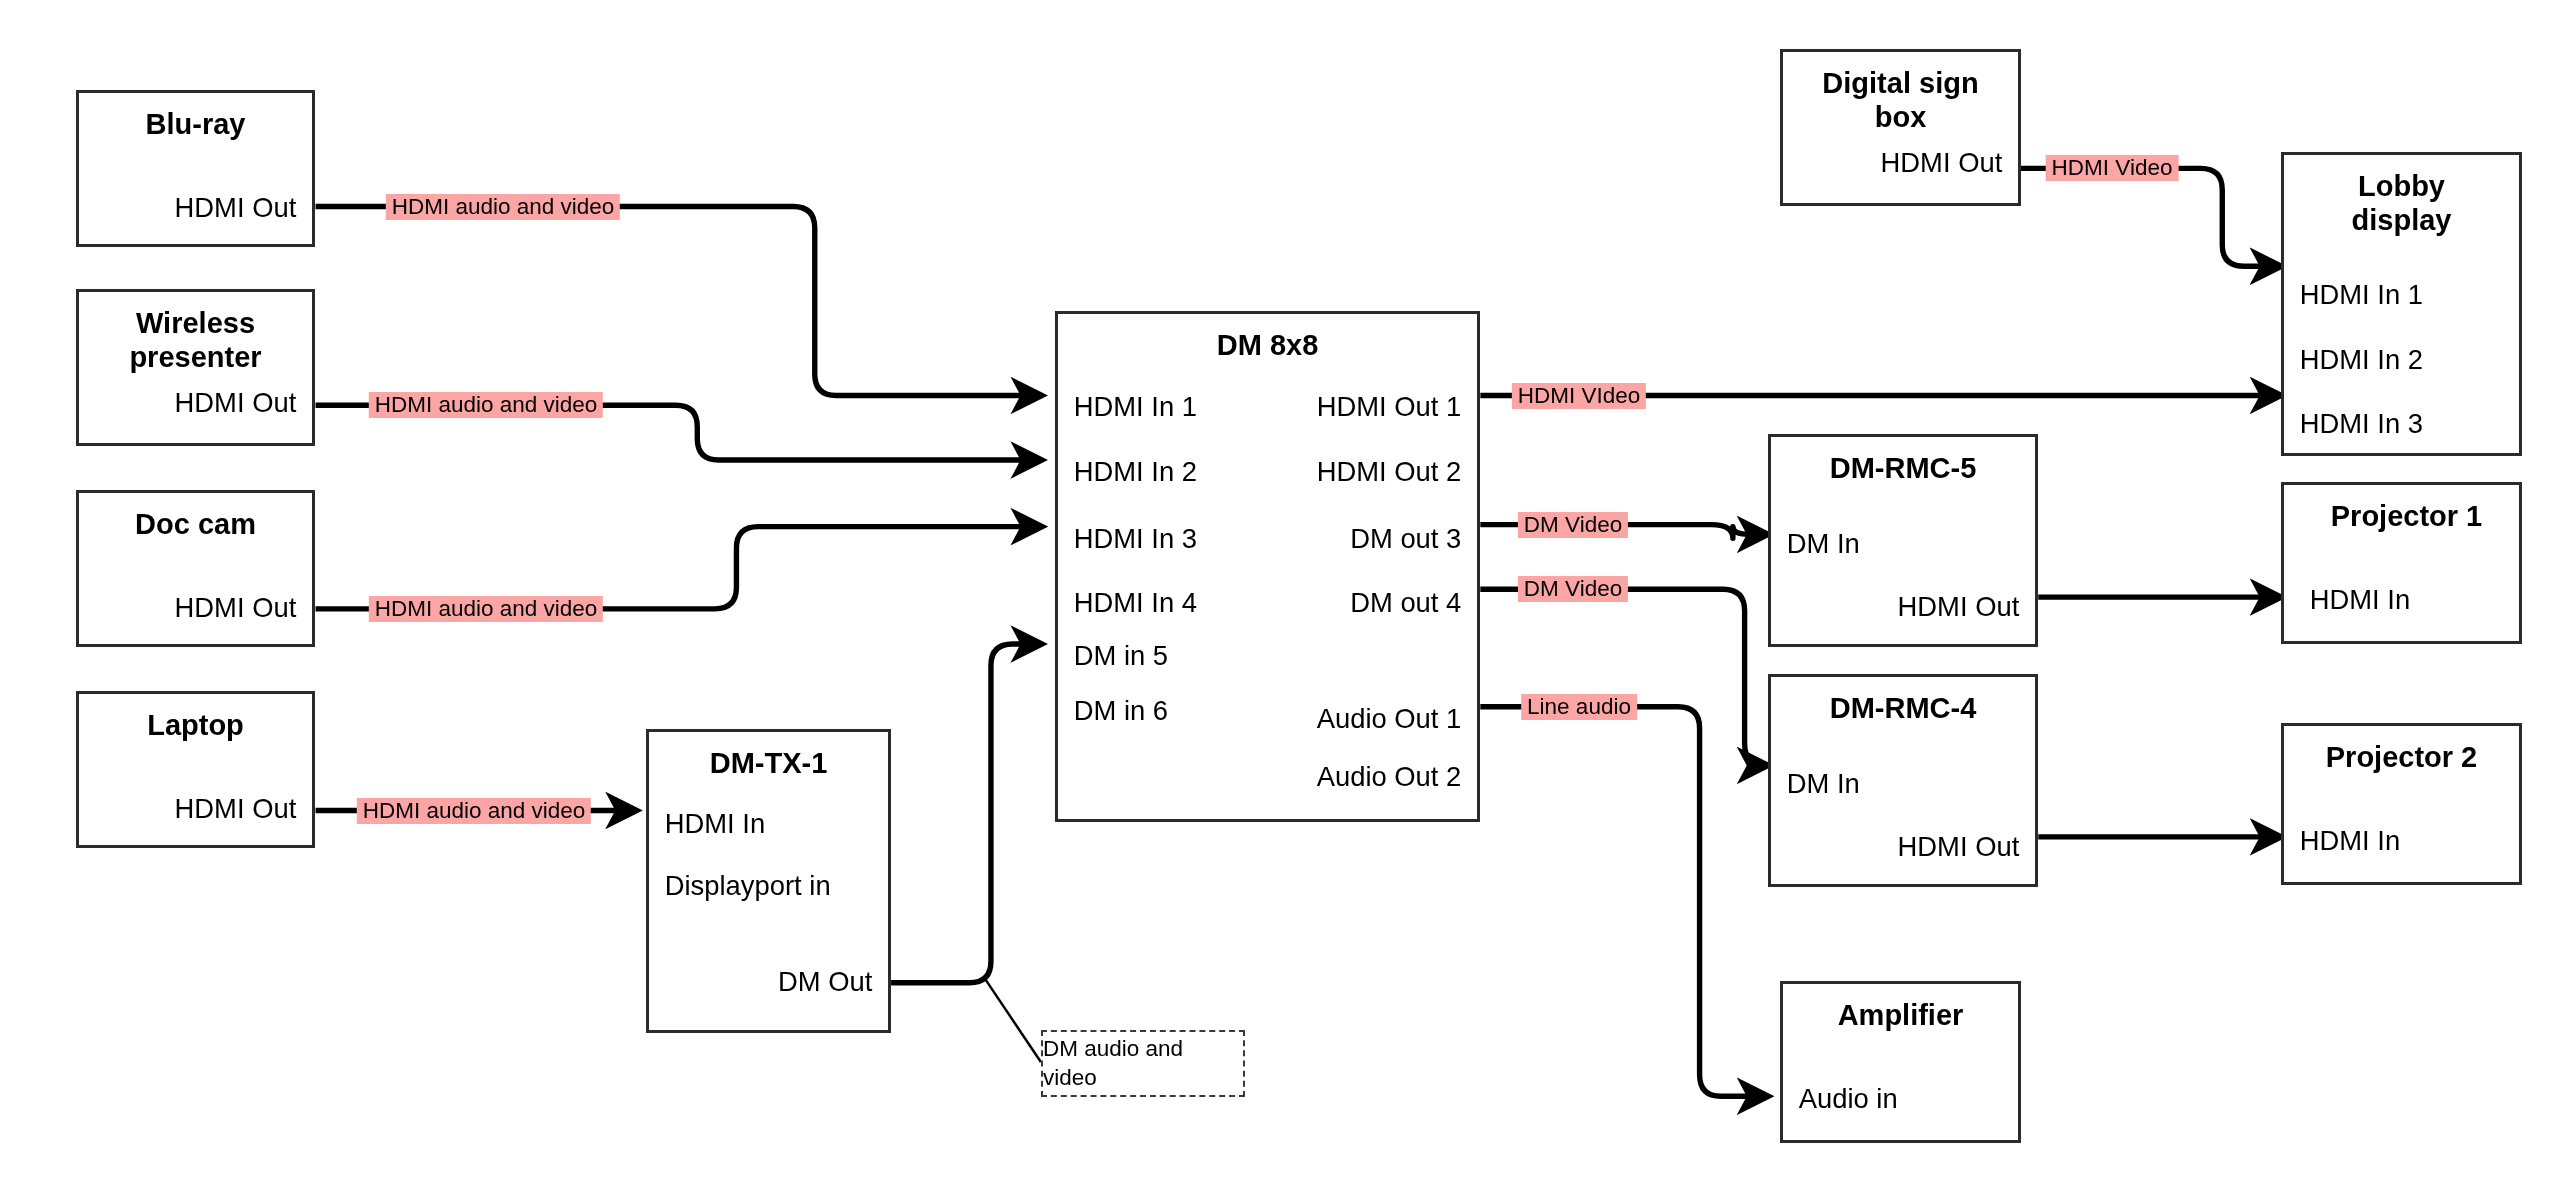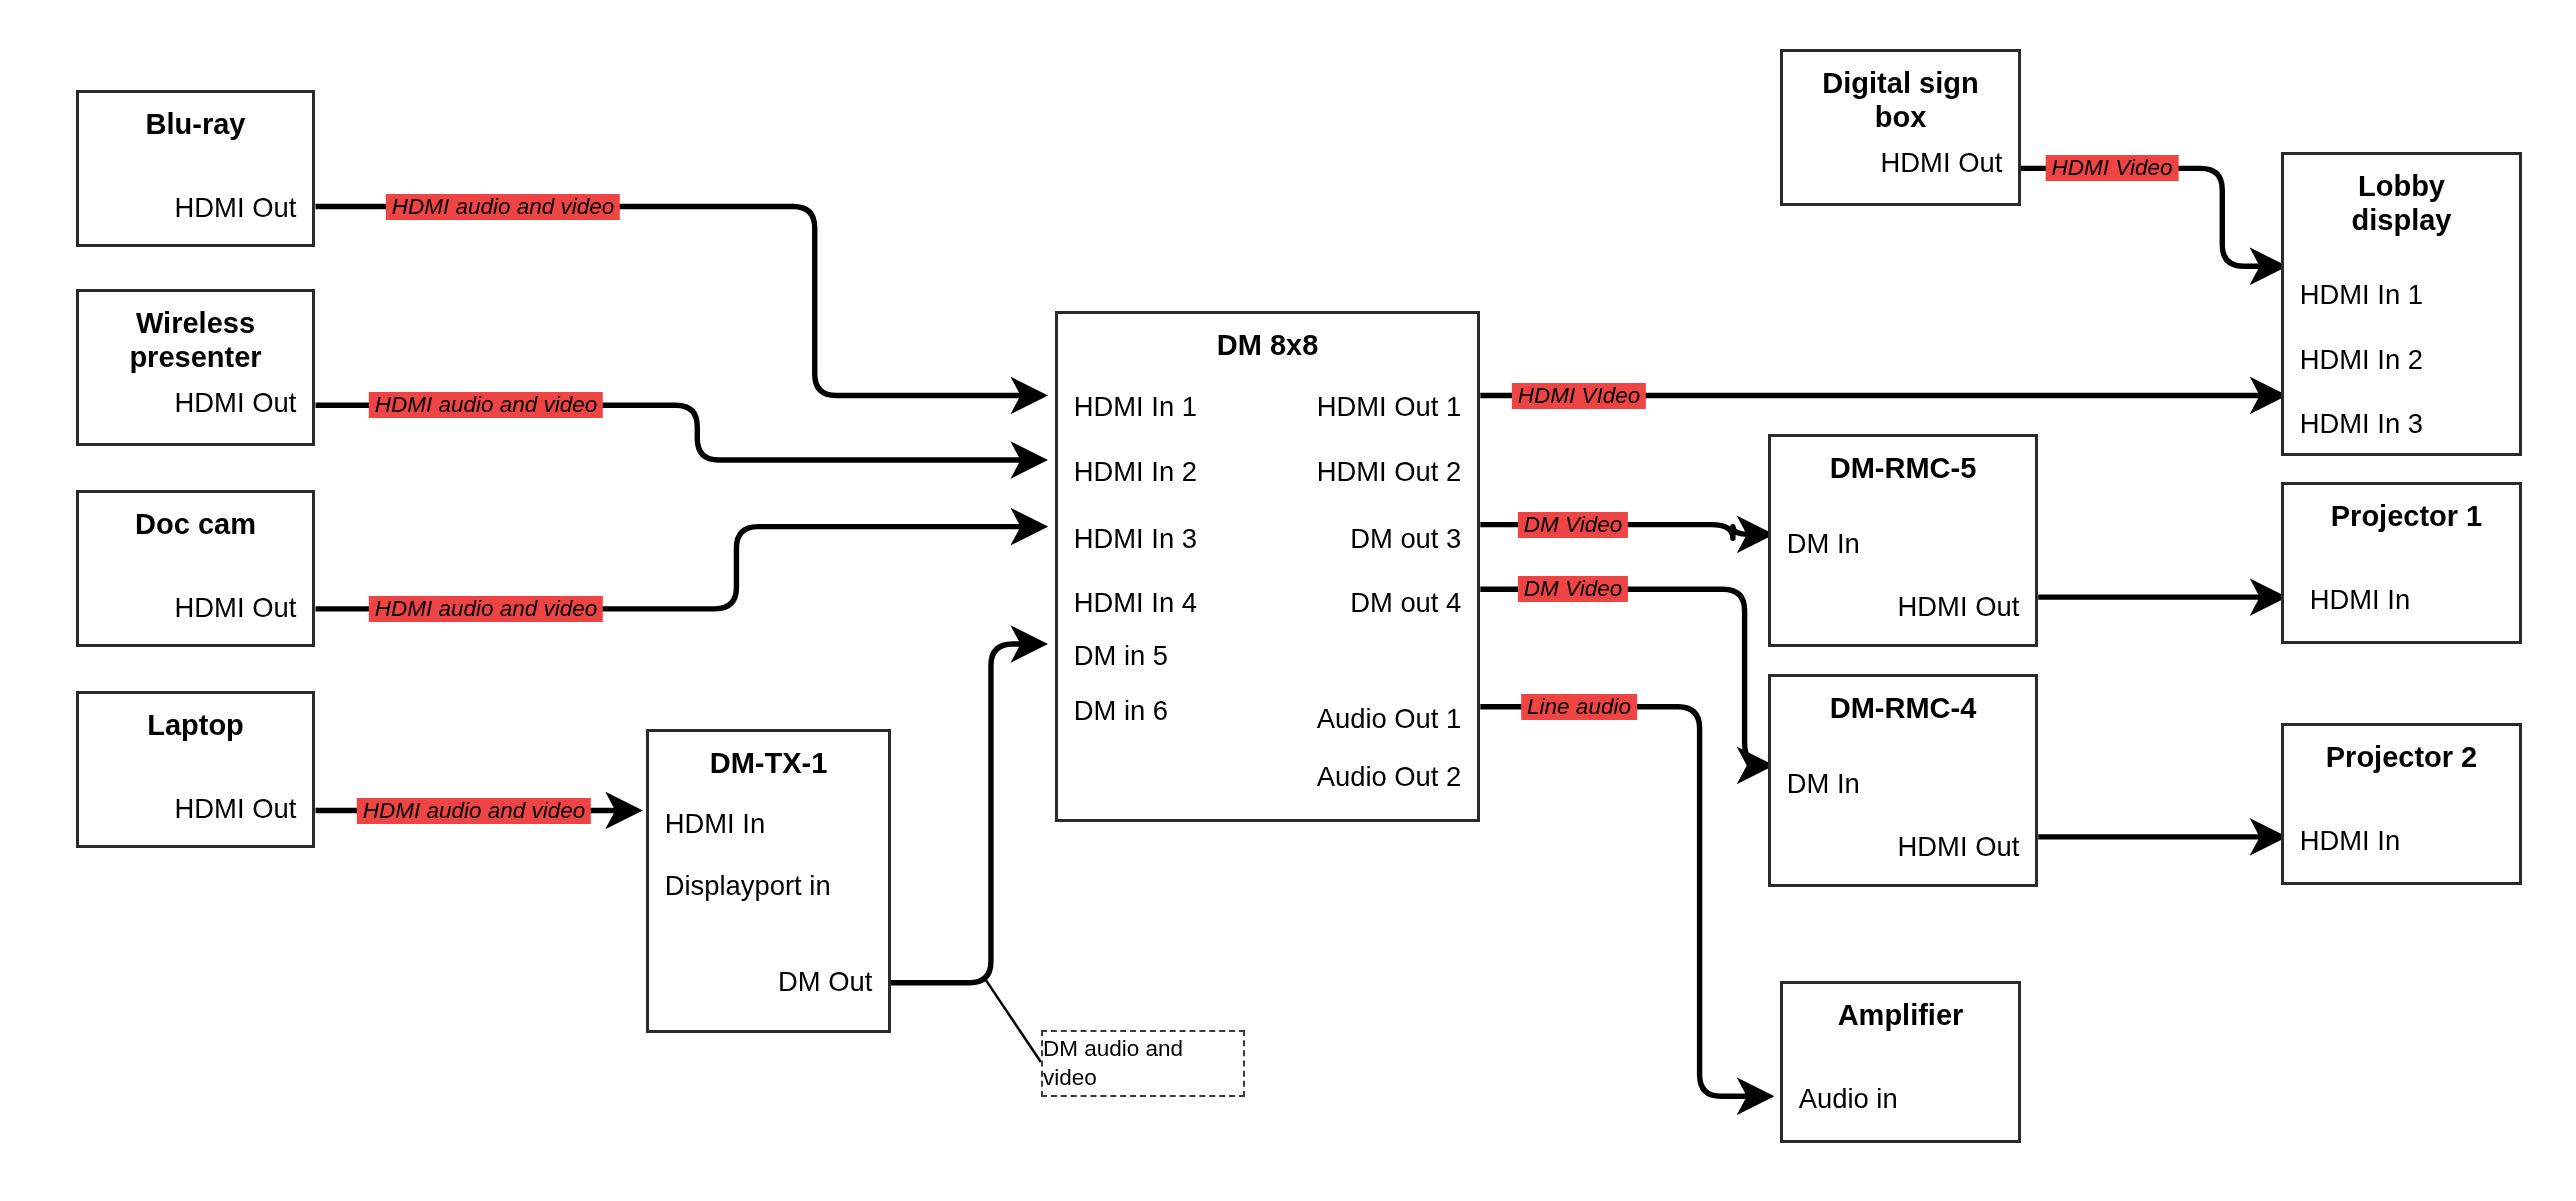--- a/index.html
+++ b/index.html
@@ -49,25 +49,24 @@
     font-size: 27.4px;
     color: #000000;
     white-space: nowrap;
   }
   .port.left  { left: 15.7px; }
   .port.right { right: 15.7px; }
   .wire-label {
     position: absolute;
     font-size: 22.5px;
     color: #000000;
-    background: #ef4444;
+    background: #fca5a5;
     padding: 0 5.9px;
     white-space: nowrap;
     transform: translate(-50%, -50%);
-    font-style: italic;
   }
   .note {
     position: absolute;
     box-sizing: border-box;
     border: 2px dashed #3a3a3a;
     background: #ffffff;
     font-size: 22.5px;
     color: #000000;
     text-align: left;
     display: flex;

